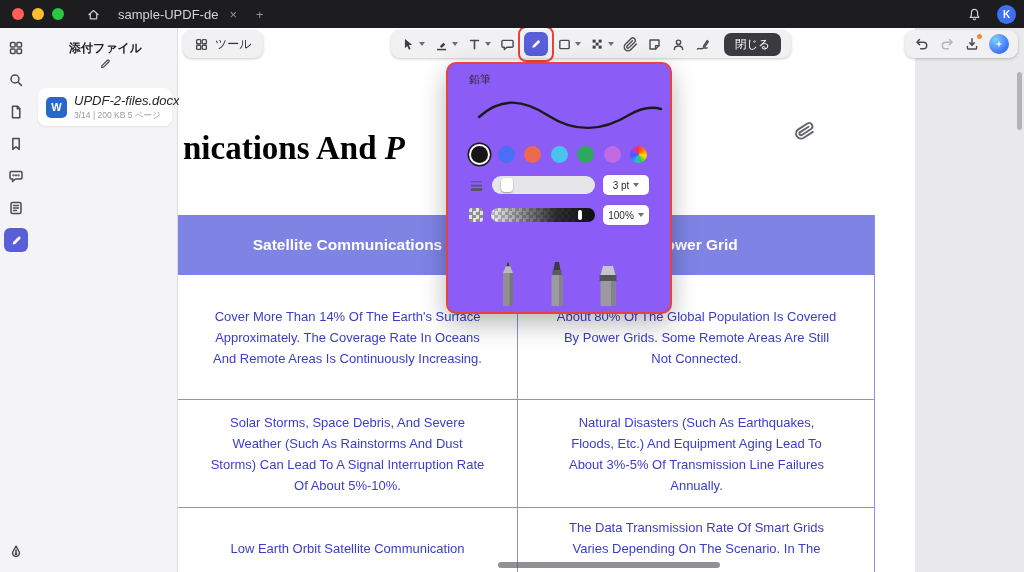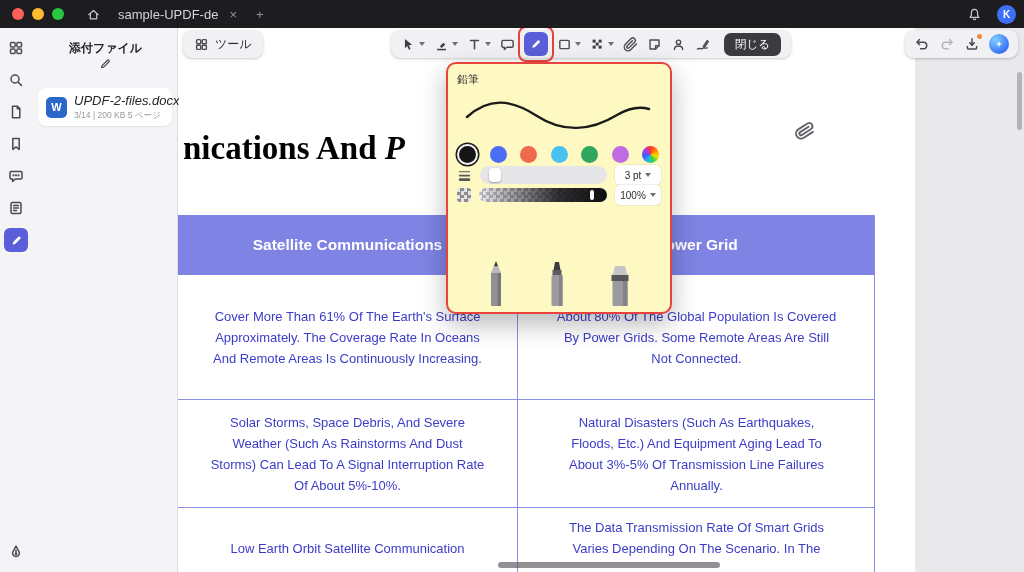--- a/index.html
+++ b/index.html
@@ -64,28 +64,28 @@
   .pen-wrap { position:relative; width:24px; height:24px; }
   .pen-tile { width:24px; height:24px; background:#5a5ed8; border-radius:6px; display:flex; align-items:center; justify-content:center; }
   .red-ring { position:absolute; left:-6px; top:-6px; width:36px; height:36px; border:2px solid #e8423c; border-radius:8px; pointer-events:none; z-index:70; }
   .close-btn { background:#3b3b3f; color:#fff; font-size:11.5px; border-radius:7px; padding:4px 11px; margin-left:5px; border:none; }
   .disabled { opacity:.35; }
   .ai-btn { width:20px; height:20px; border-radius:50%; background:radial-gradient(circle at 32% 28%, #7cd0ff, #3b6cf5 75%); display:flex; align-items:center; justify-content:center; position:relative; }
   .save-wrap { position:relative; }
   .save-dot { position:absolute; right:-2px; top:-2px; width:5px; height:5px; border-radius:50%; background:#f08a3c; }
 
   
-  .popup { position:absolute; left:446px; top:62px; width:226px; height:252px; background:#fef9c3; border:2px solid #e8423c; border-radius:10px; box-shadow:0 10px 26px rgba(0,0,0,.28); z-index:60; padding:8px 9px 6px; display:flex; flex-direction:column; }
+  .popup { position:absolute; left:446px; top:62px; width:226px; height:252px; background:#8b5cf6; border:2px solid #e8423c; border-radius:10px; box-shadow:0 10px 26px rgba(0,0,0,.28); z-index:60; padding:8px 21px 6px; display:flex; flex-direction:column; }
   .p-title { font-size:11px; color:#2c2c30; }
   .wave { margin:2px 0 0; }
   .swatches { display:flex; justify-content:space-between; align-items:center; margin:7px 2px 2px; }
   .sw { width:17px; height:17px; border-radius:50%; display:inline-block; }
   .sw.selected { box-shadow:0 0 0 2px #f4f4f6, 0 0 0 3.5px #1b1b1e; }
   .sw.rainbow { background:conic-gradient(#f33, #ff8000, #fd0, #2fd24b, #27b5f0, #3c5bf5, #a43cf0, #f33); }
-  .srow { display:flex; align-items:center; gap:8px; }
+  .srow { display:flex; align-items:center; gap:8px; margin-top:10px; }
   .track { position:relative; flex:1; height:18px; background:#e6e6e9; border-radius:9px; }
   .handle { position:absolute; left:9px; top:2px; width:12px; height:14px; background:#fff; border-radius:4px; box-shadow:0 1px 2px rgba(0,0,0,.35); }
   .op-icon { width:14px; height:14px; border-radius:3px; flex:0 0 14px; background-image:conic-gradient(#8c8c91 25%, #e3e3e6 0 50%, #8c8c91 0 75%, #e3e3e6 0); background-size:7px 7px; }
   .optrack { position:relative; flex:1; height:14px; border-radius:7px; overflow:hidden;
              background:linear-gradient(to right, rgba(15,15,18,0) 0%, rgba(15,15,18,.85) 62%, #0f0f12 100%),
                         conic-gradient(#b9b9be 25%, #efeff1 0 50%, #b9b9be 0 75%, #efeff1 0);
              background-size:100% 100%, 7px 7px; }
   .op-handle { position:absolute; right:13px; top:2px; width:4px; height:10px; border-radius:2px; background:#fff; box-shadow:0 0 2px rgba(0,0,0,.4); }
   .dd { width:46px; height:20px; background:#fff; border-radius:5px; box-shadow:0 0 0 .5px rgba(0,0,0,.12); display:flex; align-items:center; justify-content:center; gap:4px; font-size:10px; color:#2c2c30; flex:0 0 46px; }
   .ptools { flex:1; display:flex; justify-content:space-between; align-items:flex-end; padding:0 28px; }
@@ -219,21 +219,21 @@
     <svg width="20" height="20" viewBox="0 0 16 16" class="ic" style="stroke:#63636a;">
         <path d="M14.3 7.37 L8.17 13.5 a4 4 0 0 1 -5.66 -5.66 L8.64 1.71 a2.67 2.67 0 0 1 3.77 3.77 L6.28 11.6 a1.33 1.33 0 0 1 -1.89 -1.89 L10.05 4.05"></path>
       </svg>
   </span>
   <div class="dtable">
     <div class="thead">
       <div class="th">Satellite Communications</div>
       <div class="th">Power Grid</div>
     </div>
     <div class="trow r1">
-      <div class="td">Cover More Than 61% Of The Earth's Surface
+      <div class="td">Cover More Than 14% Of The Earth's Surface
 Approximately. The Coverage Rate In Oceans
 And Remote Areas Is Continuously Increasing.</div>
       <div class="td">About 80% Of The Global Population Is Covered
 By Power Grids. Some Remote Areas Are Still
 Not Connected.</div>
     </div>
     <div class="trow r2">
       <div class="td">Solar Storms, Space Debris, And Severe
 Weather (Such As Rainstorms And Dust
 Storms) Can Lead To A Signal Interruption Rate

